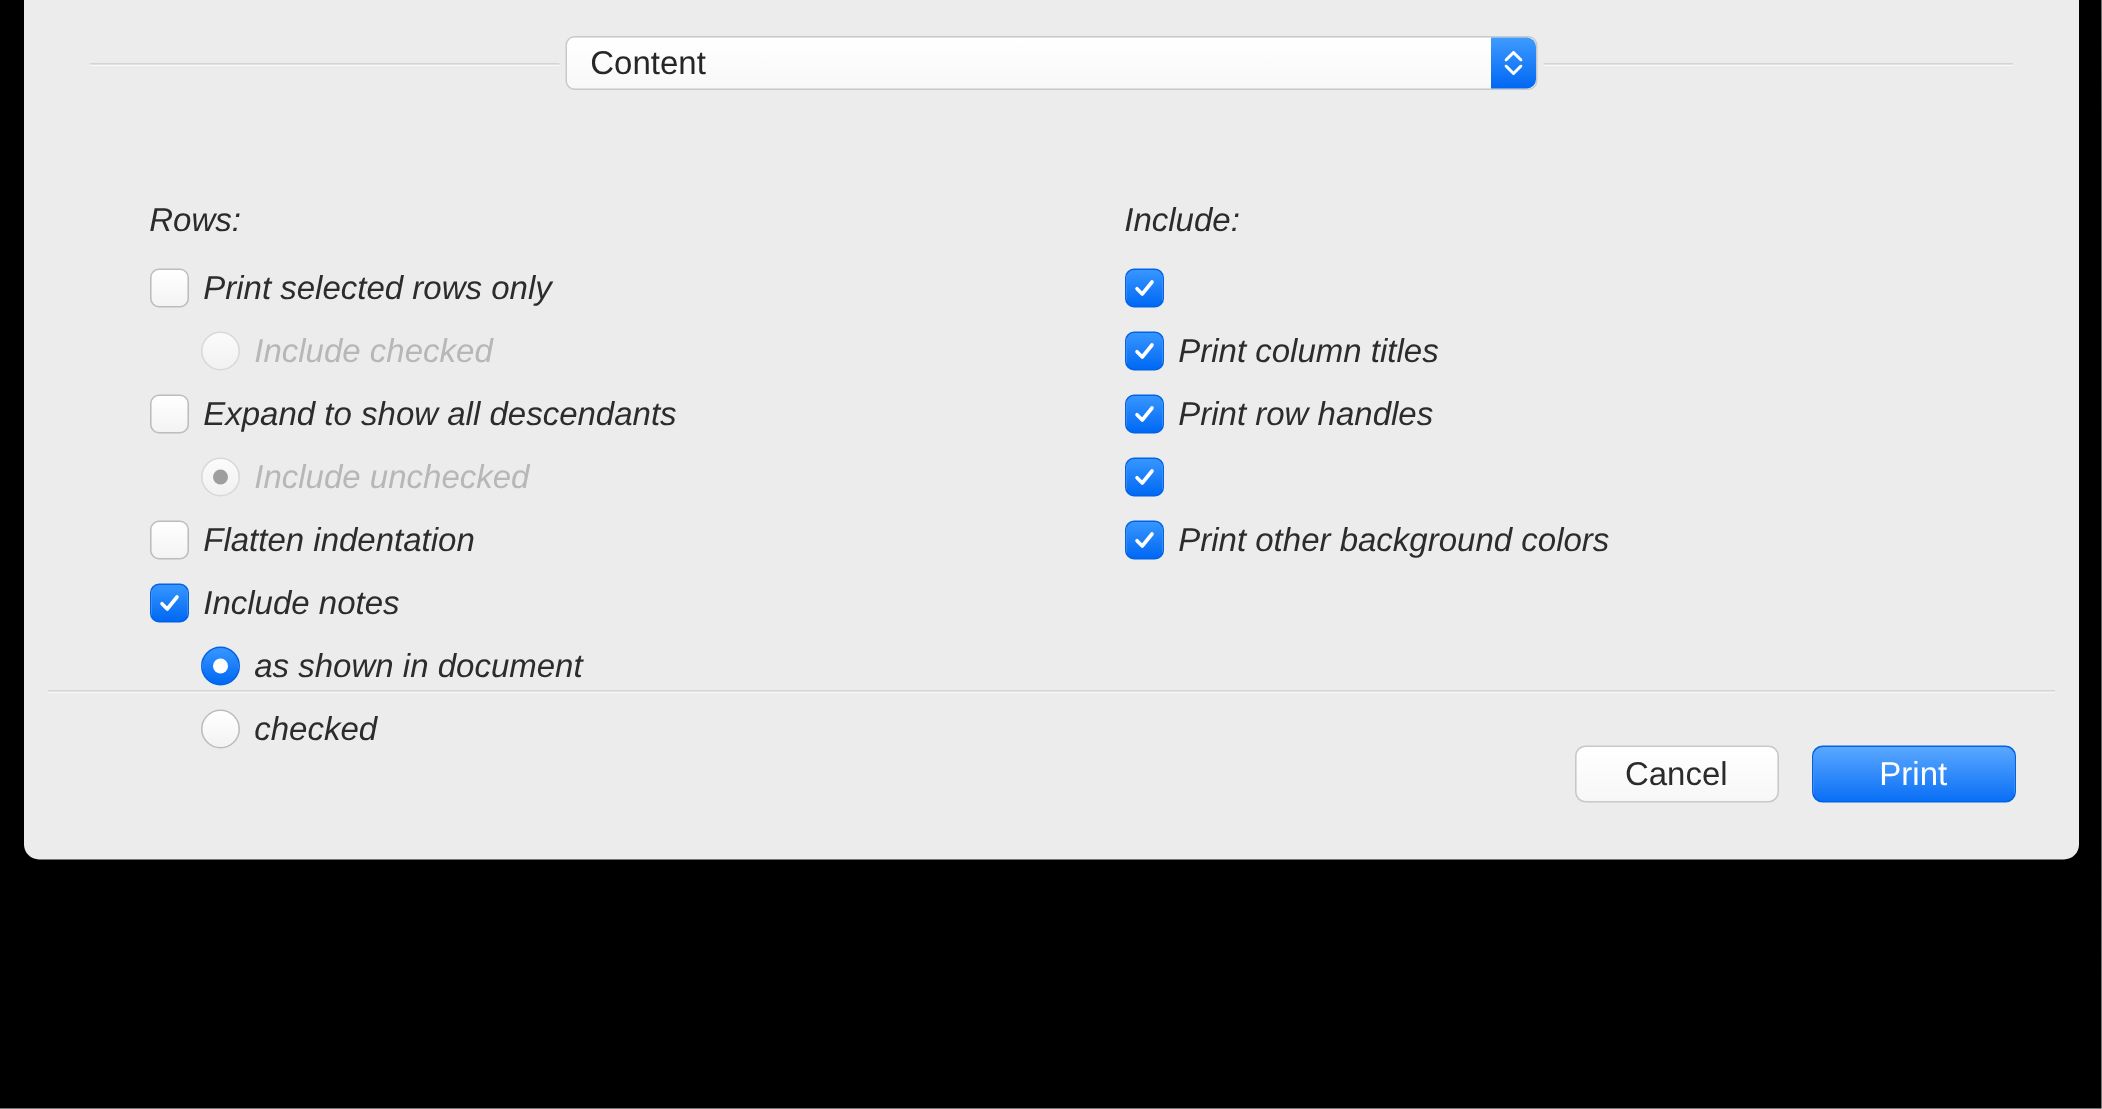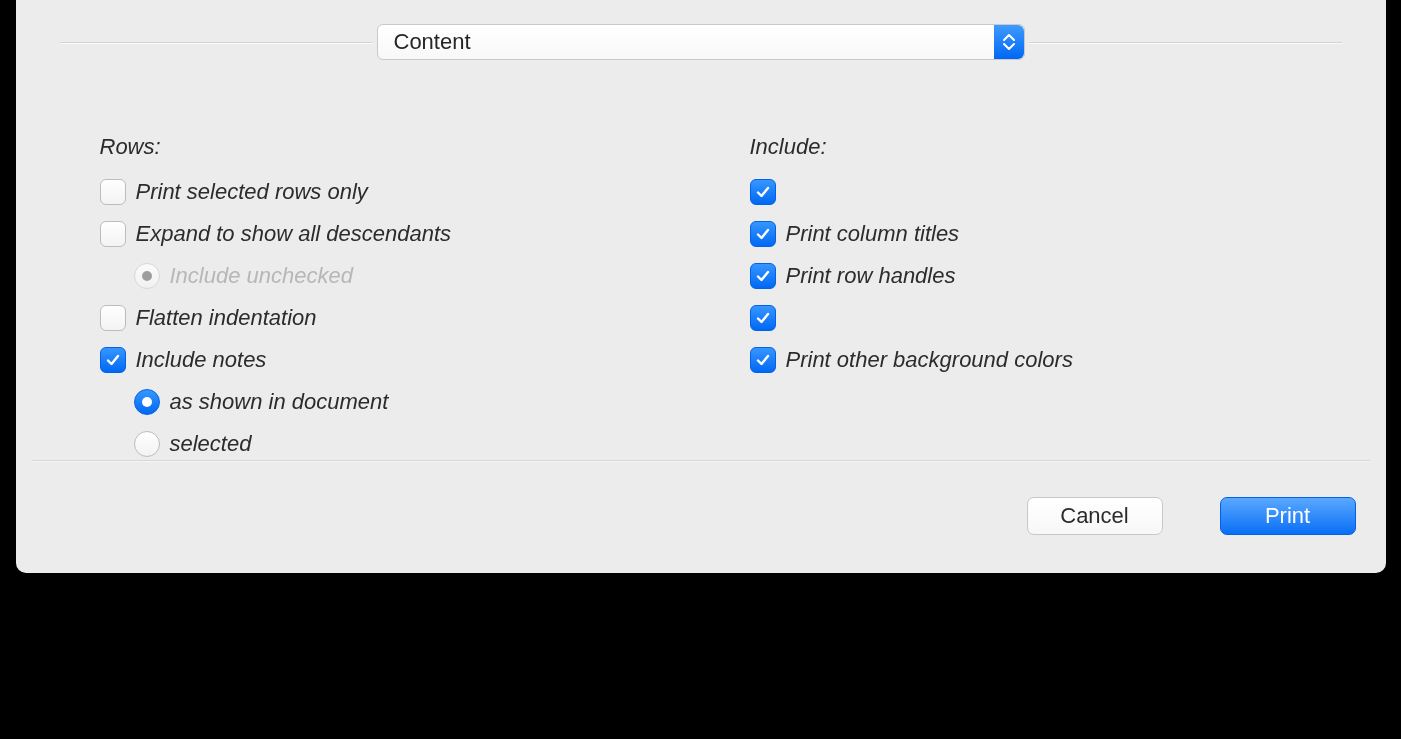--- a/index.html
+++ b/index.html
@@ -151,21 +151,21 @@
   .footer-sep {
     position: absolute;
     left: 16px; right: 16px;
     bottom: 112px;
     height: 1px;
     background: #d6d6d6;
     box-shadow: 0 1px 0 #f6f6f6;
   }
   .footer {
     position: absolute;
-    right: 30px;
+    right: 42px;
     bottom: 38px;
     display: flex;
     gap: 22px;
   }
   .btn {
     height: 38px;
     min-width: 136px;
     padding: 0 22px;
     border-radius: 7px;
     font-size: 22px;
@@ -176,21 +176,20 @@
   }
   .btn.secondary {
     background: linear-gradient(#ffffff, #f7f7f7);
     border: 1px solid #c8c8c8;
     color: #2b2b2b;
   }
   .btn.primary {
     background: linear-gradient(#5aa8ff, #0a6ff6);
     border: 1px solid #0062e6;
     color: #fff;
-    margin-left: 35px;
   }
 </style>
 </head>
 <body>
 
 <div class="sheet">
 
   <div class="top-row">
     <div class="hr"></div>
     <div class="select">
@@ -213,20 +212,24 @@
       <div class="section-label">Rows:</div>
 
       <div class="row">
         <div class="checkbox">
           
         </div>
         <span class="text">Print selected rows only</span>
       </div>
 
 
+      <div class="row indent1">
+        <div class="radio disabled"></div>
+        <span class="text disabled">Include checked</span>
+      </div>
 
       <div class="row">
         <div class="checkbox">
           
         </div>
         <span class="text">Expand to show all descendants</span>
       </div>
 
       <div class="row indent1">
         <div class="radio disabled selected"></div>
@@ -249,21 +252,21 @@
         <span class="text">Include notes</span>
       </div>
 
       <div class="row indent1">
         <div class="radio selected"></div>
         <span class="text">as shown in document</span>
       </div>
 
       <div class="row indent1">
         <div class="radio"></div>
-        <span class="text">selected</span>
+        <span class="text">checked</span>
       </div>
     </div>
 
     <div class="col-right">
       <div class="section-label">Include:</div>
 
       <div class="row">
         <div class="checkbox checked">
           <svg width="16" height="16" viewBox="0 0 16 16">
               <path d="M3 8.5 L6.5 12 L13 4" stroke="#fff" stroke-width="2.4" fill="none" stroke-linecap="round" stroke-linejoin="round"></path>

